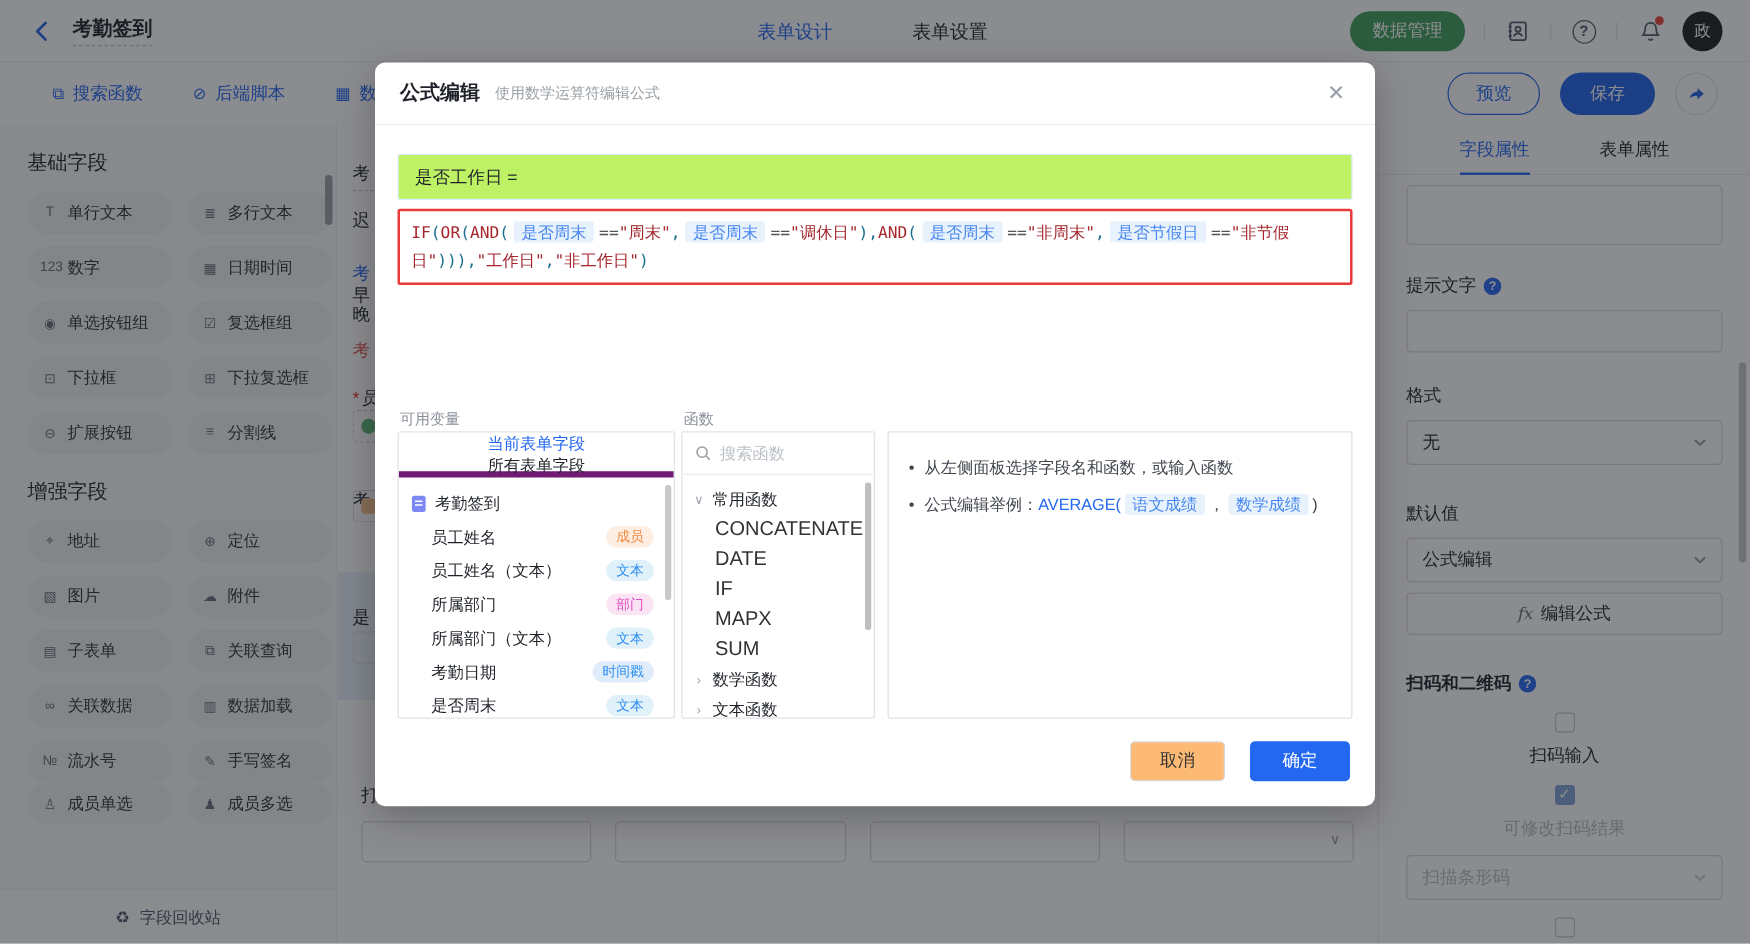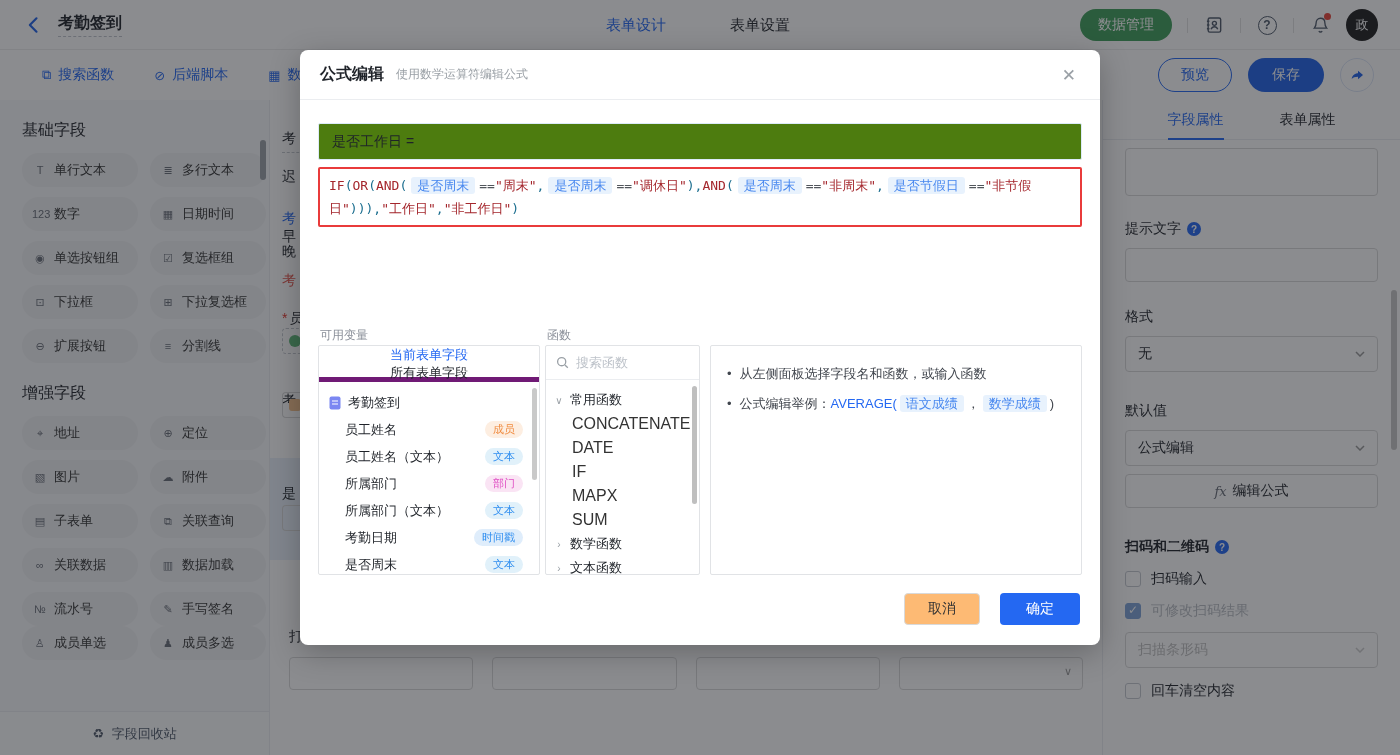--- a/index.html
+++ b/index.html
@@ -70,35 +70,35 @@
   .rp-box { height:48px; border:1px solid #d9d9d9; border-radius:4px; }
   .rp-label { font-size:14px; margin-top:24px; display:flex; align-items:center; gap:6px; }
   .rp-label.bold { font-weight:bold; }
   .qmark { width:14px; height:14px; border-radius:50%; background:#2468f2; color:#fff; font-size:10px; font-weight:bold; display:flex; align-items:center; justify-content:center; flex:none; }
   .rp-input { height:34px; border:1px solid #d9d9d9; border-radius:4px; margin-top:10px; }
   .rp-select { height:36px; border:1px solid #d9d9d9; border-radius:4px; margin-top:10px; display:flex; align-items:center; justify-content:space-between; padding:0 12px; font-size:14px; cursor:pointer; }
   .rp-select.disabled { color:#bfbfbf; cursor:default; }
   .rp-btn { height:34px; border:1px solid #d9d9d9; border-radius:4px; margin-top:8px; display:flex; align-items:center; justify-content:center; gap:6px; font-size:14px; cursor:pointer; }
   .fx-ic { font-style:italic; font-family:"DejaVu Serif",serif; color:#696e78; font-size:13px; }
   .fx-ic:before { content:"fx"; }
-  .cb-row { display:flex; align-items:center; gap:10px; margin-top:14px; font-size:14px; cursor:pointer; }
+  .cb-row { display:flex; align-items:center; gap:10px; margin-top:14px; font-size:14px; cursor:pointer;flex-direction:column; }
   .cb-box { width:16px; height:16px; border:1px solid #c4c8cf; border-radius:3px; background:#fff; flex:none; position:relative; }
   .cb-box.checked { background:#7fa3d7; border-color:#7fa3d7; }
   .cb-box.checked:after { content:"✓"; position:absolute; left:2px; top:-1px; color:#fff; font-size:12px; }
   .cb-row.disabled { color:#b8bcc2; cursor:default; }
   .rp-scroll { position:absolute; right:3px; top:190px; width:6px; height:160px; border-radius:3px; background:#c7c7c7; }
 
   
   .overlay { position:absolute; left:0; top:0; width:1400px; height:755px; background:rgba(23,26,31,0.5); z-index:5; }
   .modal { position:absolute; left:300px; top:50px; width:800px; height:595px; background:#fff; border-radius:8px; z-index:10; box-shadow:0 8px 30px rgba(0,0,0,0.25); }
   .md-header { height:50px; display:flex; align-items:center; padding:0 20px; border-bottom:1px solid #ebedf0; }
   .md-title { font-size:16px; font-weight:bold; }
   .md-subtitle { font-size:12px; color:#9aa0a6; margin-left:12px; }
   .md-close { position:absolute; right:24px; top:15px; color:#9aa0a6; font-size:17px; cursor:pointer; }
-  .md-fieldbar { position:absolute; left:18px; top:73px; width:764px; height:37px; background:#4d7c0f; border:1px solid #dcebf9; border-radius:2px; display:flex; align-items:center; padding-left:13px; font-size:14px; }
+  .md-fieldbar { position:absolute; left:18px; top:73px; width:764px; height:37px; background:#bef264; border:1px solid #dcebf9; border-radius:2px; display:flex; align-items:center; padding-left:13px; font-size:14px; }
   .md-formula { position:absolute; left:18px; top:117px; width:764px; border:2px solid #e93b3b; border-radius:2px; padding:5px 9px; font-family:"DejaVu Sans Mono",monospace; font-size:13px; line-height:23px; background:#fff; }
   .tk-kw,.tk-str { color:#a4262c; }
   .tk-p { color:#1b6e8f; }
   .tk-op { color:#52565c; }
   .tk-chip { color:#4787ef; background:#e8f2fd; border-radius:3px; padding:1px 6px; margin:0 4px; font-family:"Liberation Sans","DejaVu Sans",sans-serif; }
   .md-col-label { position:absolute; top:277px; font-size:12px; color:#8a8f99; }
   .md-varbox { position:absolute; left:18px; top:295px; width:222px; height:230px; border:1px solid #e1e3e6; border-radius:2px; overflow:hidden; }
   .vb-tabs { height:36px; display:flex; align-items:center; border-bottom:5px solid #701a75;flex-direction:column; }
   .vb-tab { flex:1; text-align:center; font-size:13px; cursor:pointer; }
   .vb-tab.active { color:#2468f2; }

